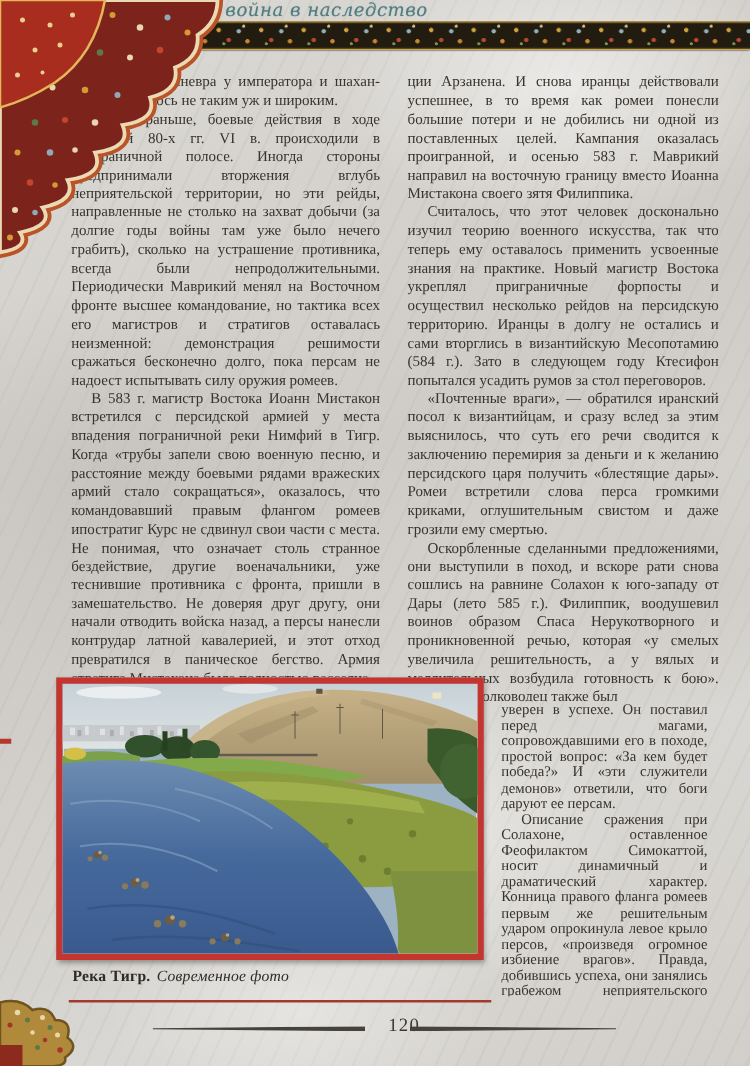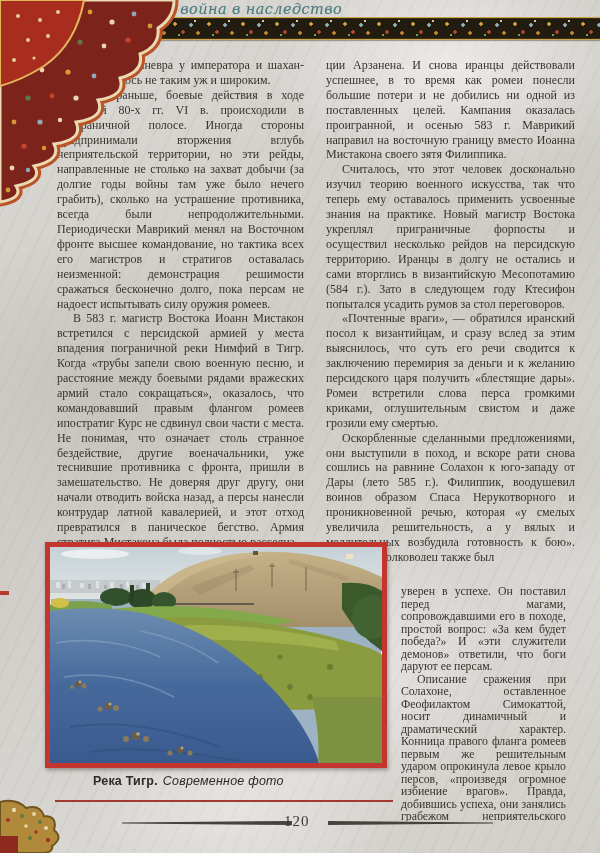--- a/index.html
+++ b/index.html
@@ -39,46 +39,46 @@
   .orn-tl{position:absolute;left:0;top:0;z-index:3;}
   .orn-bl{position:absolute;left:0;top:798px;z-index:3;}
   .red-tick{position:absolute;left:0;top:591px;width:9px;height:4px;background:#b5382e;z-index:2;}
 
   .col{
     position:absolute;overflow:hidden;color:#38332d;
     font-size:12px;line-height:14.9px;text-align:justify;
   }
   .col-left{left:57px;top:58px;width:247px;height:489px;}
   .col-right-top{left:313px;top:58px;width:249px;height:503px;margin-left:13px;}
-  .col-right-side{left:401px;top:585px;width:165px;height:236px;font-size:11.8px;line-height:12.5px;}
+  .col-right-side{left:401px;top:561px;width:165px;height:236px;font-size:11.8px;line-height:12.5px;}
   .para{margin:0;text-indent:16px;}
   .para.first{text-indent:0;}
 
   .photo-frame{
     position:absolute;left:45px;top:542px;width:342px;height:226px;box-sizing:border-box;
     border:5px solid #c5352f;background:#9db3c4;
     box-shadow:1px 2px 4px rgba(60,55,50,.45), inset 0 0 0 1px #efe9dd;
     z-index:2;
   }
   .photo-frame svg{display:block;width:332px;height:216px;}
 
   .caption{
     position:absolute;left:58px;top:774px;width:332px;
-    font-family:Liberation Sans, sans-serif;
-    font-size:12.5px;color:#2f2b27;letter-spacing:.2px;margin-left:35px;
+    font-family:Liberation Serif, serif;
+    font-size:12.5px;color:#2f2b27;letter-spacing:.2px;
   }
   .caption .cap-title{font-weight:bold;}
   .caption .cap-note{font-style:italic;margin-left:5px;}
   .red-rule{position:absolute;left:55px;top:800px;width:338px;height:2px;background:#a23a30;}
 
   .footer-rule{position:absolute;top:821px;height:4px;background:#46423c;}
   .footer-rule.left{left:122px;width:170px;clip-path:polygon(0 40%,100% 0,100% 100%,0 60%);}
   .footer-rule.right{left:328px;width:165px;clip-path:polygon(0 0,100% 38%,100% 62%,0 100%);}
   .page-number{
-    position:absolute;left:284px;top:813px;width:52px;text-align:left;
+    position:absolute;left:284px;top:813px;width:52px;text-align:right;
     font-size:15px;color:#3c3831;letter-spacing:1px;
   }
 </style>
 </head>
 <body>
 
 <div id="page">
 
   <div class="series-title">Византия: война в наследство</div>
 

